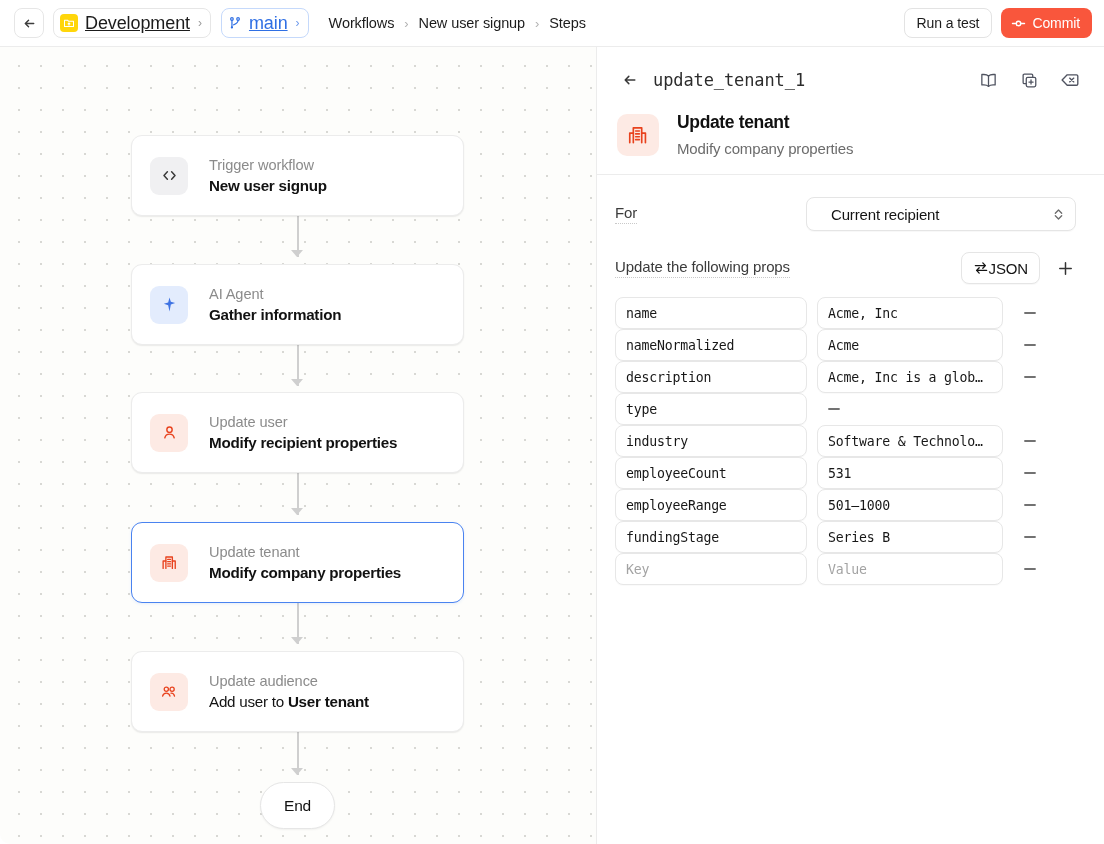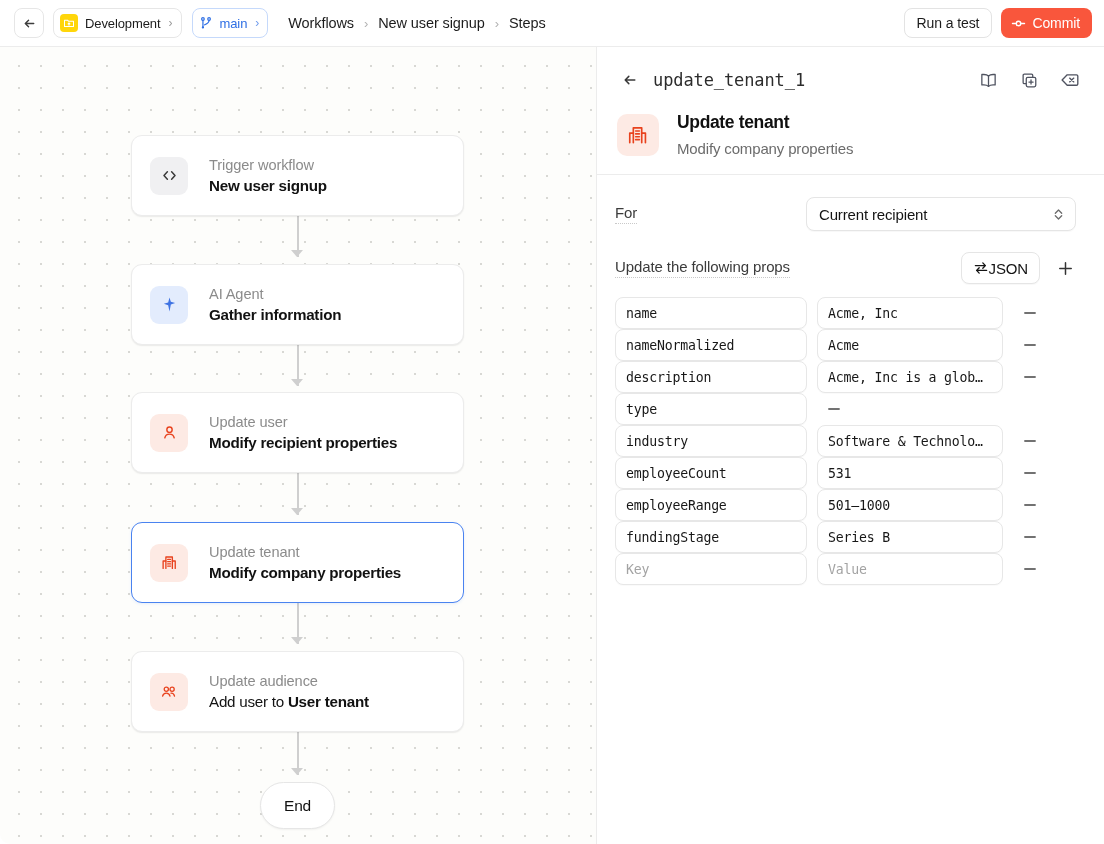--- a/index.html
+++ b/index.html
@@ -44,21 +44,21 @@
     padding: 0 8px 0 6px;
     border: 1px solid #e6e6e6;
     border-radius: 8px;
     background: #fff;
     margin-left: 9px;
     cursor: pointer;
     white-space: nowrap;
   }
   .crumb-pill.branch { border-color: #c5d9fb; margin-left: 10px; }
   .crumb-pill .ptext {
-    font-size: 13px; color: #1c1c1c; letter-spacing: -0.1px;
+    font-size: 18px; color: #1c1c1c; letter-spacing: -0.1px; text-decoration: underline;
   }
   .crumb-pill.branch .ptext { color: #2f6fe4; }
   .pill-chev { color: #9a9a9a; font-size: 12px; line-height: 1; margin-left:1px; }
   .crumb-pill.branch .pill-chev { color: #6f9bec; }
   .folder-ico {
     width: 18px; height: 18px; border-radius: 4px;
     background: #FFD60A;
     display:flex; align-items:center; justify-content:center;
     flex:0 0 auto;
   }
@@ -209,21 +209,21 @@
     font-size: 15px; color: #3b3b3b; letter-spacing:-0.1px;
     border-bottom: 1.5px dotted #c9c9c9;
     padding-bottom: 2px;
   }
   .select-box {
     margin-left: auto;
     width: 270px; height: 34px;
     border: 1px solid #e5e5e5; border-radius: 8px;
     background:#fff;
     display:flex; align-items:center;
-    padding: 0 10px 0 12px;
+    padding: 0 10px 0 24px;
     cursor:pointer;
     box-shadow: 0 1px 1px rgba(16,18,22,0.03);
   }
   .select-val { font-size: 15px; color:#141414; letter-spacing:-0.15px; }
   .select-chev { margin-left:auto; color:#6b6b6b; display:flex; }
 
   .props-head {
     display:flex; align-items:center; margin-top: 20px; height: 34px;
   }
   .btn-json {

